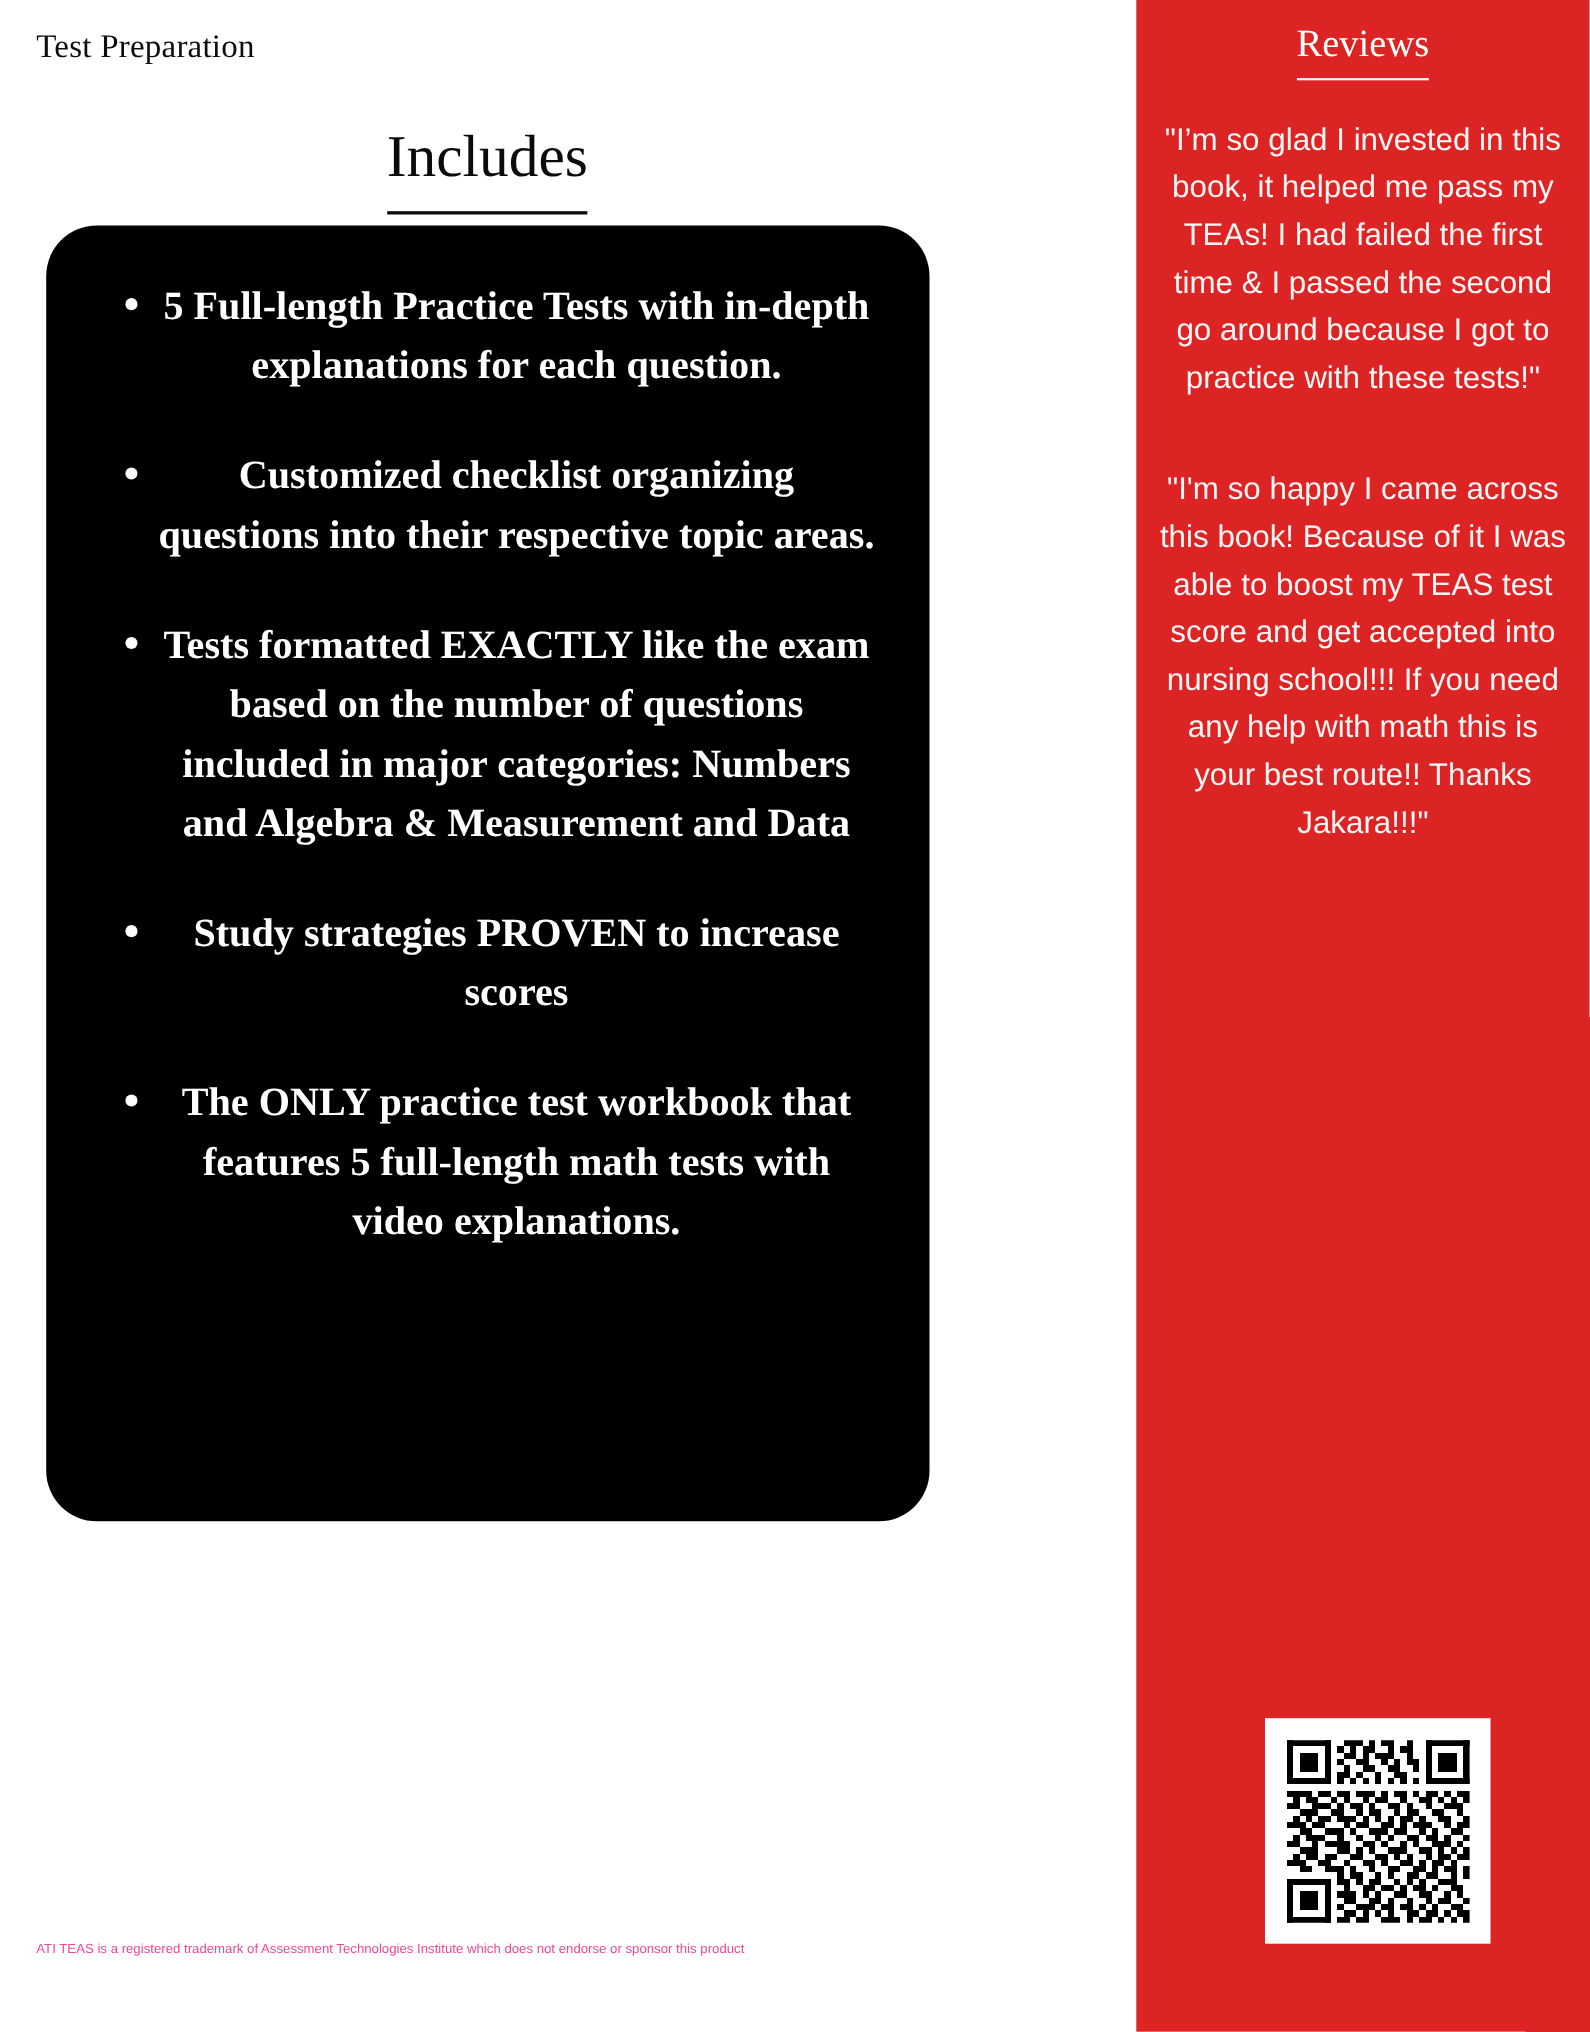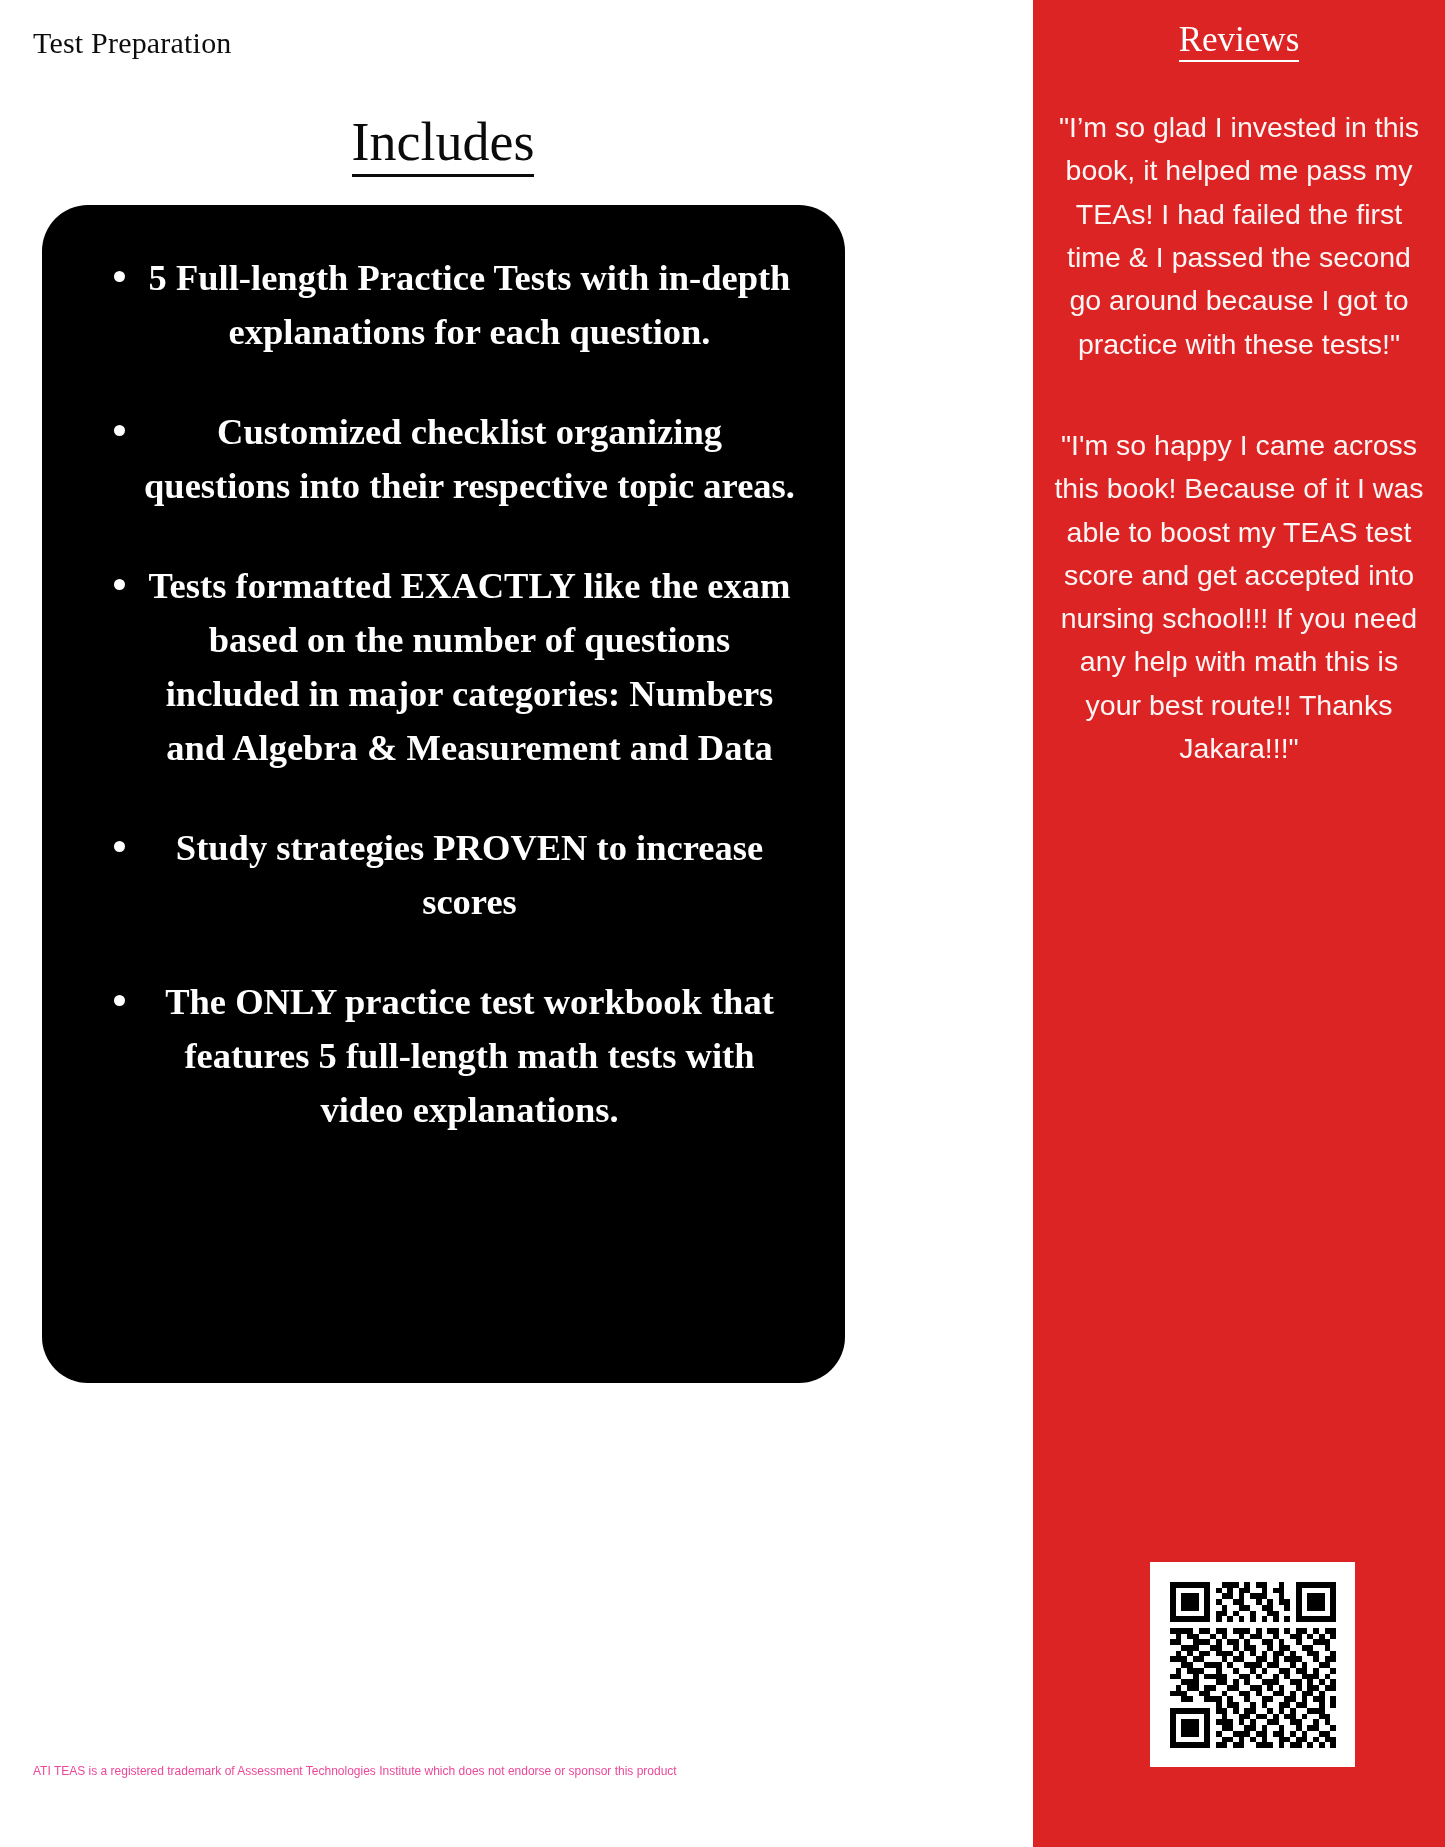--- a/index.html
+++ b/index.html
@@ -41,21 +41,21 @@
     top: 114px;
     width: 886px;
     text-align: center;
     font-family: "Liberation Serif", "DejaVu Serif", serif;
     font-size: 54px;
     color: #0b0b0b;
     line-height: 1.05;
   }
   #includes-heading .ul-text {
     border-bottom: 3px solid #0b0b0b;
-    padding-bottom: 2px;
+    padding-bottom: 20px;
   }
 
   
   #includes-panel {
     position: absolute;
     left: 42px;
     top: 205px;
     width: 803px;
     height: 1178px;
     background: #000000;
@@ -118,21 +118,21 @@
     left: 0;
     top: 20px;
     width: 412px;
     text-align: center;
     font-family: "Liberation Serif", "DejaVu Serif", serif;
     font-size: 35px;
     color: #ffffff;
   }
   #reviews-heading .ul-text {
     border-bottom: 2px solid #ffffff;
-    padding-bottom: 1px;
+    padding-bottom: 12px;
   }
 
   #reviews-body {
     position: absolute;
     left: 21px;
     top: 106px;
     width: 370px;
     text-align: center;
     font-family: "Liberation Sans", "DejaVu Sans", sans-serif;
     font-weight: 300;

